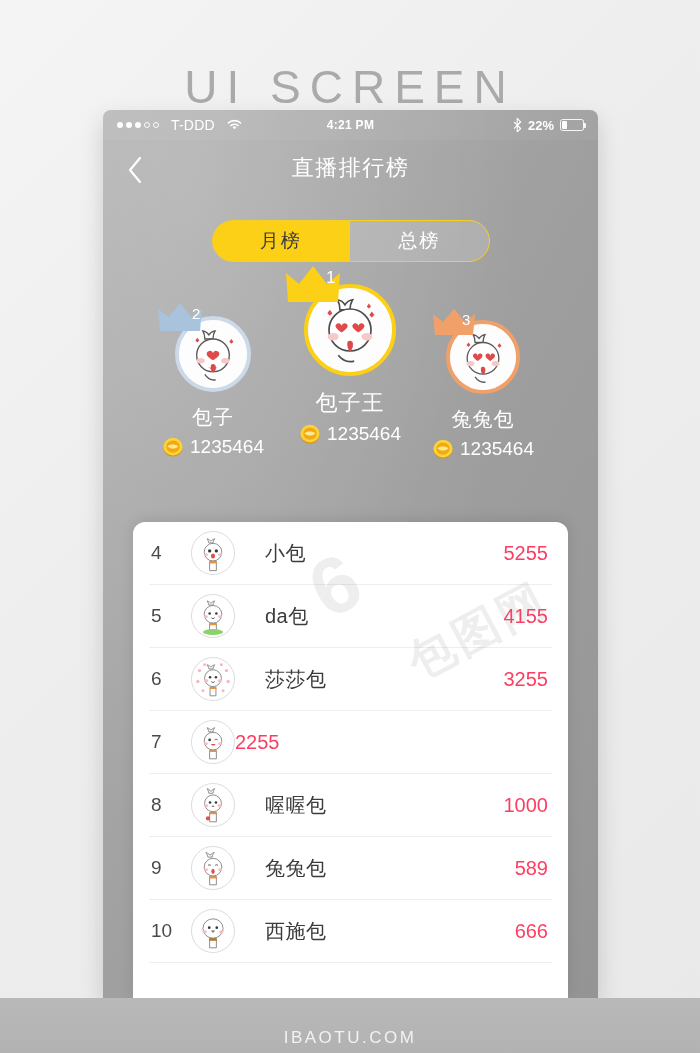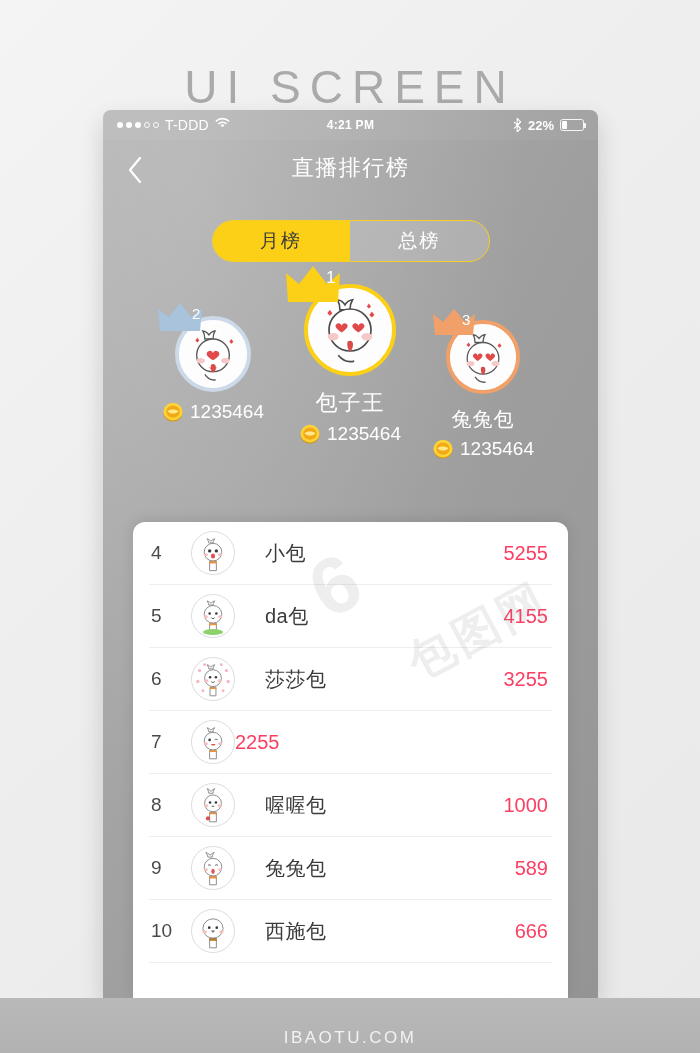--- a/index.html
+++ b/index.html
@@ -57,21 +57,21 @@
     position: relative;
     height: 30px;
     display: flex;
     align-items: center;
     padding: 0 14px;
     color: #ffffff;
     font-size: 14px;
     z-index: 3;
     background: rgba(255,255,255,0.05);
   }
-  .sb-left { display: flex; gap: 6px; }
+  .sb-left { display: flex; align-items: center; gap: 12px; }
   .dots { display: flex; align-items: center; gap: 3px; }
   .dot {
     width: 6px; height: 6px; border-radius: 50%;
     background: #ffffff;
   }
   .dot.hollow {
     background: transparent;
     border: 1px solid rgba(255,255,255,0.92);
     box-sizing: border-box;
   }
@@ -395,20 +395,21 @@
             <path d="M41 48c3-4 8-4 9 1 1-5 6-5 9-1 2 4-5 9-9 11-4-2-11-7-9-11z" fill="#e04a4a"></path>
             <path d="M59 48c3-4 8-4 9 1" fill="none"></path>
             <path d="M42 70c3 0 6 3 8 8 2-5 5-8 8-8" fill="#f08080"></path>
             <path d="M47 66c2-2 6-2 7 2 1 5-2 9-4 9s-4-5-3-11z" fill="#d94b4b"></path>
             <path d="M38 80c4 6 10 9 16 8" fill="none" stroke="#5a5a5a" stroke-width="2"></path>
             <path d="M24 30l3 3 3-3-3-4z" fill="#e04a4a"></path>
             <path d="M74 32l3 3 3-3-3-4z" fill="#e04a4a"></path>
           </svg>
         </div>
       </div>
+      <div class="winner-name">包子</div>
       <div class="score-row">
         <svg class="coin" viewBox="0 0 24 24">
           <ellipse cx="12" cy="12.8" rx="10.4" ry="9.6" fill="#d79312"></ellipse>
           <ellipse cx="12" cy="11.6" rx="10.4" ry="9.6" fill="#fcd438"></ellipse>
           <ellipse cx="12" cy="11.6" rx="7.4" ry="6.6" fill="#f2a916"></ellipse>
           <path d="M6 11.2c2.5-2.6 9-2.6 12 0-2.8 3.4-9.2 3.4-12 0z" fill="#ffe98a"></path>
         </svg>
         <span>1235464</span>
       </div>
     </div>

